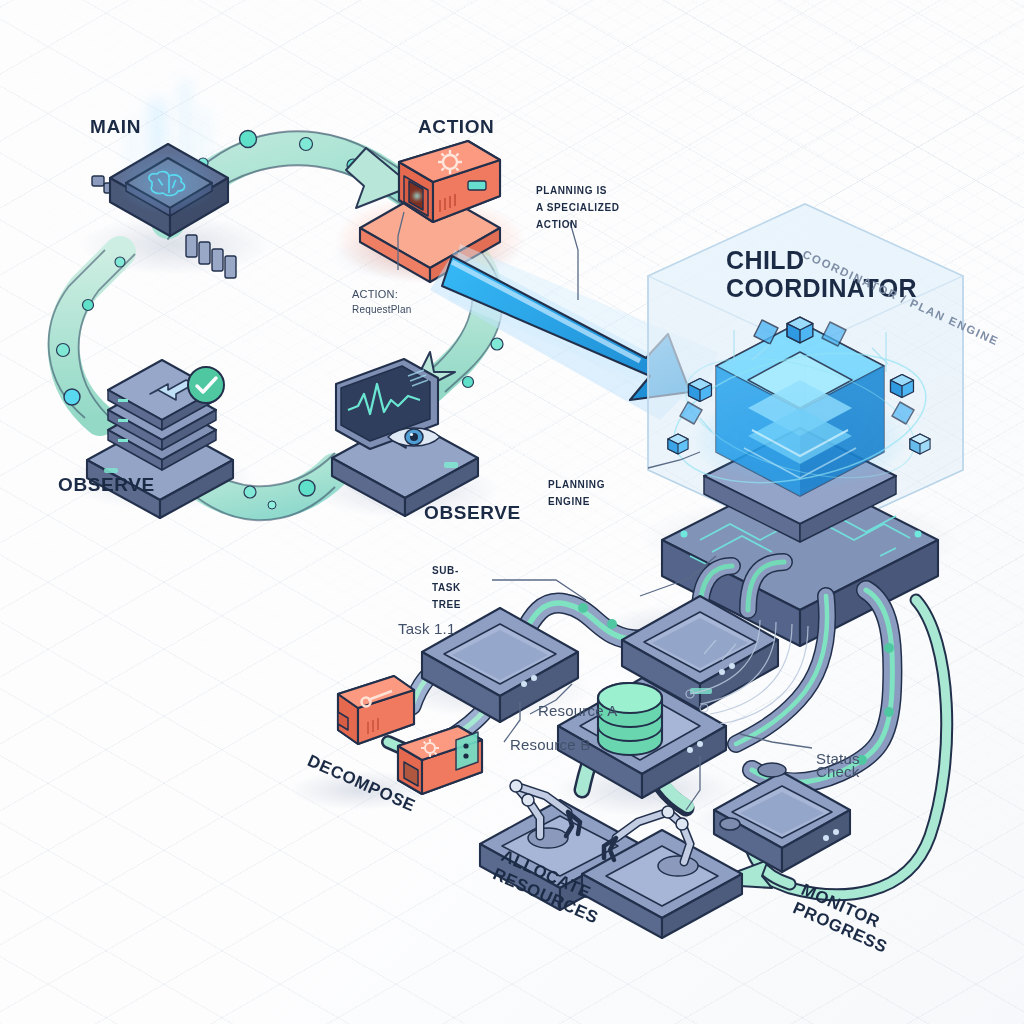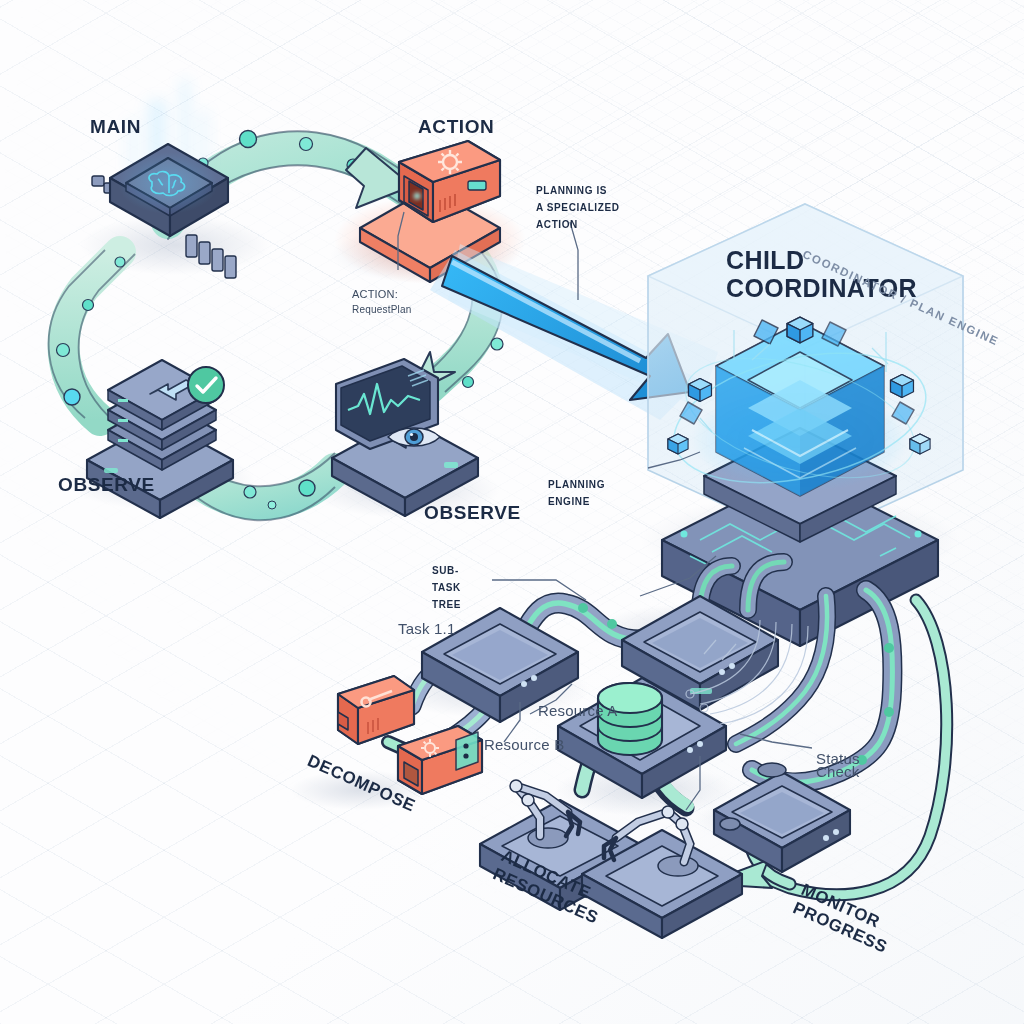--- a/index.html
+++ b/index.html
@@ -659,21 +659,21 @@
     <div class="lbl mid" style="position:static;">SUB-</div>
     <div class="lbl mid" style="position:static;">TASK</div>
     <div class="lbl mid" style="position:static;">TREE</div>
   </div>
 
 
   <div class="lbl tiny" style="left:398px;top:622px;">Task 1.1</div>
 
   <div class="lbl tiny" style="left:538px;top:704px;">Resource A</div>
 
-  <div class="lbl tiny" style="left:484px;top:738px;">Resource B</div>
+  <div class="lbl tiny" style="left:510px;top:738px;">Resource B</div>
 
   <div style="position:absolute;left:816px;top:752px;width:70px;">
     <div class="lbl tiny" style="position:static;">Status</div>
     <div class="lbl tiny" style="position:static;">Check</div>
   </div>
 
   <div class="lbl mid" style="left:312px;top:752px;transform:rotate(24deg);transform-origin:0 0;white-space:nowrap;font-size:17px;">DECOMPOSE</div>
 
   <div style="position:absolute;left:506px;top:846px;transform:rotate(24deg);transform-origin:0 0;white-space:nowrap;">
     <div class="lbl mid" style="position:static;font-size:17px;line-height:20px;">ALLOCATE</div>

